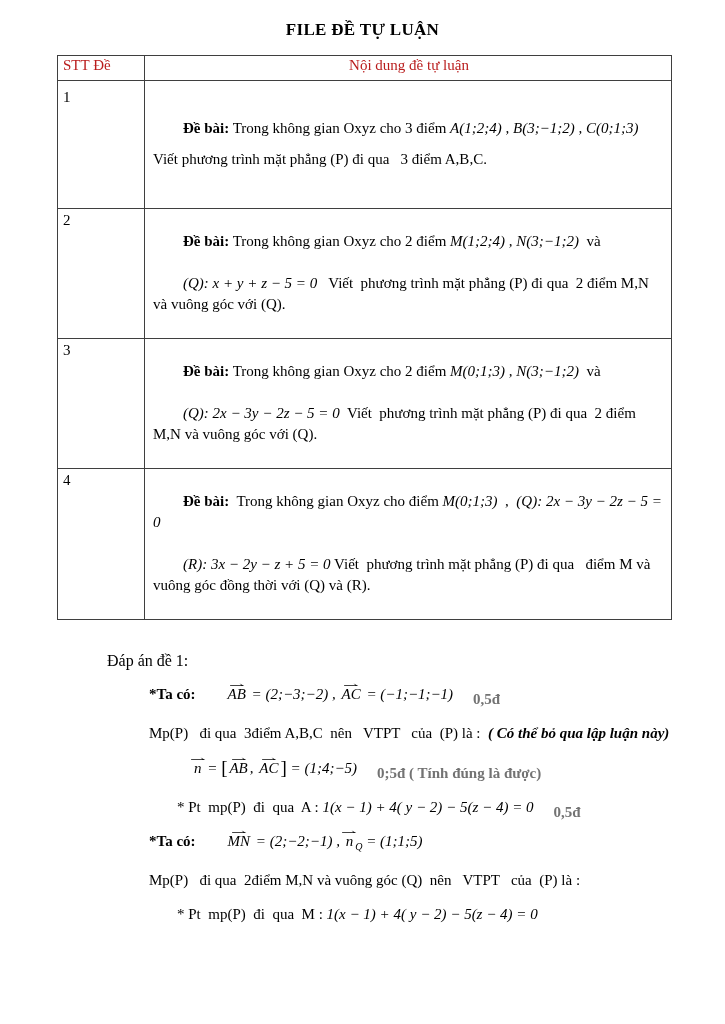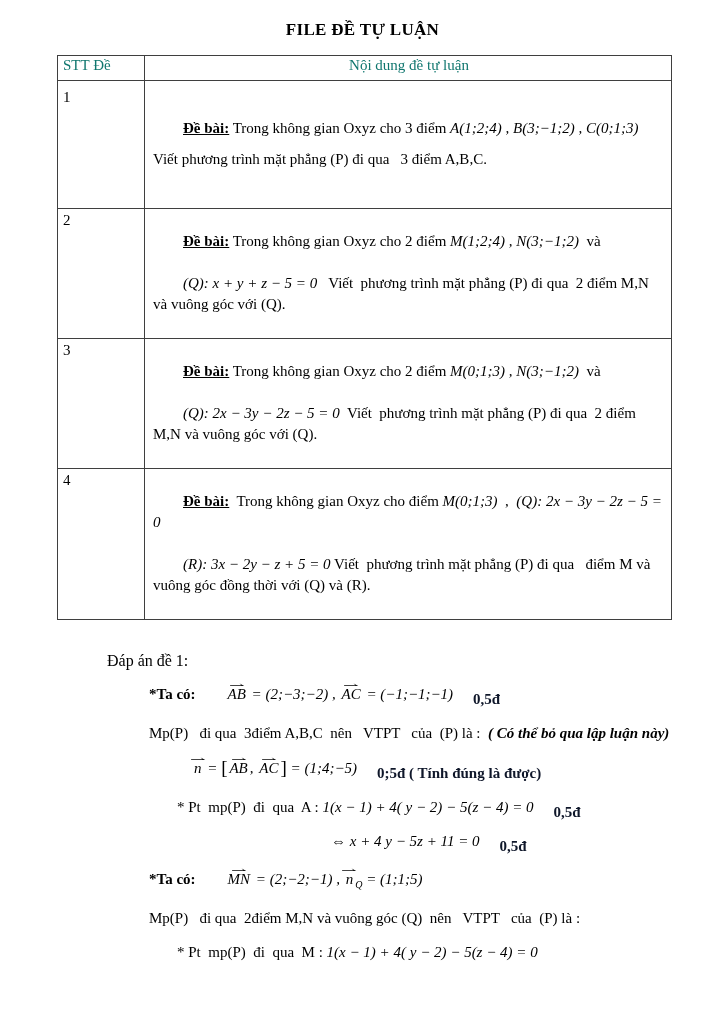--- a/index.html
+++ b/index.html
@@ -17,47 +17,47 @@
   table.qtable{
     border-collapse:collapse;margin-left:57px;width:615px;
     table-layout:fixed;
   }
   table.qtable td{
     border:1px solid #3f3f3f;vertical-align:top;
   }
   td.c1{width:77px;padding:1px 4px 1px 5px;}
   td.c2{padding:1px 6px 2px 8px;margin-left:8px;}
   tr.head td{height:21px;}
-  .red{color:#0f766e;}
+  .red{color:#b91c1c;}
   .center{text-align:center;}
   .lh-lg{line-height:31px;}
   .lh-sm{line-height:21px;}
   .m{font-style:italic;}
-  b.qlabel{font-weight:bold;text-decoration:underline;}
+  b.qlabel{font-weight:bold;}
   
   .ans-heading{margin:0 0 13px 63px;font-size:16px;}
   .answer{margin-top:0;padding-left:44px;}
   .line{line-height:23px;margin-bottom:11px;}
   .taco{margin-left:105px;}
   .reason{margin-left:105px;}
   .nline{margin-left:148px;}
   .ptline{margin-left:133px;}
   .resline{margin-left:287px;margin-bottom:15px;}
   .lbl{margin-right:30px;font-weight:bold;}
   .vecwrap{display:inline-block;}
   .vec{position:relative;display:inline-block;font-style:italic;padding:0 2px;}
   .vec::after{
     content:"⇀";position:absolute;top:-9px;left:50%;
     transform:translateX(-50%) scaleX(1.9);
     font-size:10px;font-style:normal;color:#000;
   }
   sub.vsub{font-style:italic;font-size:10px;}
   .bbr{font-size:19px;font-style:normal;vertical-align:-1px;}
   .mark{
-    color:#0f172a;font-weight:bold;font-style:normal;
+    color:#737373;font-weight:bold;font-style:normal;
     margin-left:20px;position:relative;top:5px;
   }
   .note{font-weight:bold;font-style:italic;}
   .gap-top{margin-top:32px;}
 </style>
 </head>
 <body>
 
 <div class="page">
 
@@ -115,23 +115,20 @@
     </div>
 
     <div class="line nline">
       <span class="m"><span class="vecwrap"><span class="vec">n</span></span><span> = </span><span class="bbr">[</span><span class="vecwrap"><span class="vec">AB</span><sub class="vsub"></sub></span><span>, </span><span class="vecwrap"><span class="vec">AC</span><sub class="vsub"></sub></span><span class="bbr">]</span><span> = (1;4;−5)</span></span><span class="mark">0;5đ ( Tính đúng là được)</span>
     </div>
 
     <div class="line ptline">
       <span>* Pt  mp(P)  đi  qua  A : </span><span class="m">1(x − 1) + 4( y − 2) − 5(z − 4) = 0</span><span class="mark">0,5đ</span>
     </div>
 
-    <div class="line resline">
-      <span class="m">⇔ x + 4 y − 5z + 11 = 0</span><span class="mark">0,5đ</span>
-    </div>
   </div>
 
   <div class="answer">
 
     <div class="line taco">
       <span class="lbl">*Ta có:</span><span class="m"><span class="vecwrap"><span class="vec">MN</span><sub class="vsub"></sub></span><span> = (2;−2;−1) , </span><span class="vecwrap"><span class="vec">n</span><sub class="vsub">Q</sub></span><span> = (1;1;5)</span></span>
     </div>
 
     <div class="line reason">
       <span>Mp(P)   đi qua  2điểm M,N và vuông góc (Q)  nên   VTPT   của  (P) là :</span>

